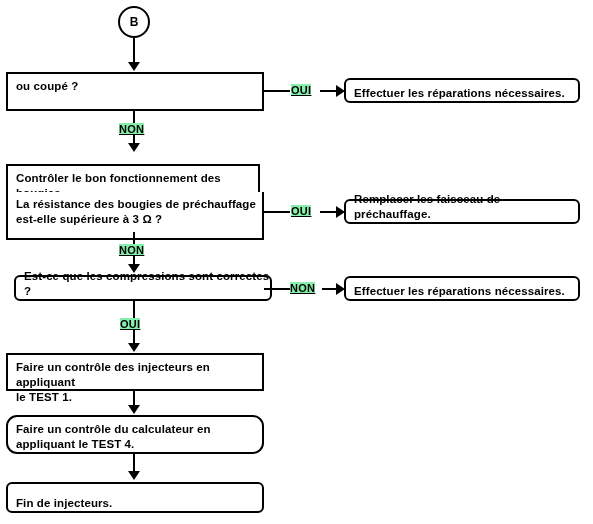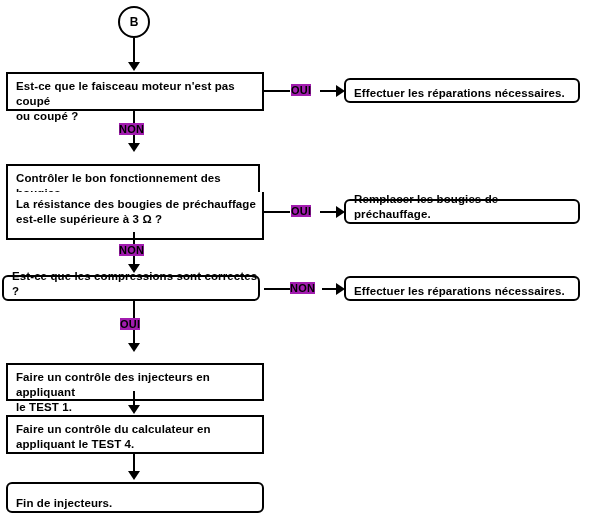--- a/index.html
+++ b/index.html
@@ -89,38 +89,38 @@
     border-left: 9px solid #000000;
   }
 
   
   .edge-label {
     position: absolute;
     font-size: 11px;
     font-weight: bold;
     color: #000000;
     white-space: nowrap;
-    background: #a21caf;
+    background: #86efac;
     letter-spacing: 0.3px;
+    text-decoration: underline;
   }
 </style>
 </head>
 <body>
 
 <div id="chart">
 
   <div class="terminal" style="left:118px; top:6px; width:32px; height:32px;">
     <span>B</span>
   </div>
 
   <div class="vline" style="left:133px; top:38px; height:26px;"></div>
   <div class="arrow-down" style="left:128px; top:62px;"></div>
 
   <div class="box" style="left:6px; top:72px; width:258px; height:39px;">
-    <div>Est-ce que le faisceau moteur n'est pas coupé</div>
     <div>ou coupé ?</div>
   </div>
 
   <div class="hline" style="left:264px; top:90px; width:26px;"></div>
   <div class="edge-label" style="left:291px; top:84px;">OUI</div>
   <div class="hline" style="left:320px; top:90px; width:22px;"></div>
   <div class="arrow-right" style="left:336px; top:85px;"></div>
 
   <div class="box center-v" style="left:344px; top:78px; width:236px; height:25px;">
     <div>Effectuer les réparations nécessaires.</div>
@@ -139,53 +139,53 @@
     <div>La résistance des bougies de préchauffage</div>
     <div>est-elle supérieure à 3 Ω ?</div>
   </div>
 
   <div class="hline" style="left:264px; top:211px; width:26px;"></div>
   <div class="edge-label" style="left:291px; top:205px;">OUI</div>
   <div class="hline" style="left:320px; top:211px; width:22px;"></div>
   <div class="arrow-right" style="left:336px; top:206px;"></div>
 
   <div class="box center-v" style="left:344px; top:199px; width:236px; height:25px;">
-    <div>Remplacer les bougies de préchauffage.</div>
+    <div>Remplacer les faisceau de préchauffage.</div>
   </div>
 
   <div class="vline" style="left:133px; top:232px; height:34px;"></div>
   <div class="edge-label" style="left:119px; top:244px;">NON</div>
   <div class="arrow-down" style="left:128px; top:264px;"></div>
 
-  <div class="box center-v" style="left:2px; top:275px; width:258px; height:26px;">
+  <div class="box center-v" style="left:14px; top:275px; width:258px; height:26px;">
     <div>Est-ce que les compressions sont correctes ?</div>
   </div>
 
   <div class="hline" style="left:264px; top:288px; width:26px;"></div>
   <div class="edge-label" style="left:290px; top:282px;">NON</div>
   <div class="hline" style="left:322px; top:288px; width:20px;"></div>
   <div class="arrow-right" style="left:336px; top:283px;"></div>
 
   <div class="box center-v" style="left:344px; top:276px; width:236px; height:25px;">
     <div>Effectuer les réparations nécessaires.</div>
   </div>
 
   <div class="vline" style="left:133px; top:301px; height:44px;"></div>
   <div class="edge-label" style="left:120px; top:318px;">OUI</div>
   <div class="arrow-down" style="left:128px; top:343px;"></div>
 
-  <div class="box" style="left:6px; top:363px; width:258px; height:38px;">
+  <div class="box" style="left:6px; top:353px; width:258px; height:38px;">
     <div>Faire un contrôle des injecteurs en appliquant</div>
     <div>le TEST 1.</div>
   </div>
 
   <div class="vline" style="left:133px; top:391px; height:16px;"></div>
   <div class="arrow-down" style="left:128px; top:405px;"></div>
 
-  <div class="box" style="left:6px; top:415px; width:258px; height:39px;">
+  <div class="box" style="left:6px; top:415px; width:258px; height:39px;border-radius:11px;">
     <div>Faire un contrôle du calculateur en</div>
     <div>appliquant le TEST 4.</div>
   </div>
 
   <div class="vline" style="left:133px; top:454px; height:19px;"></div>
   <div class="arrow-down" style="left:128px; top:471px;"></div>
 
   <div class="box center-v" style="left:6px; top:482px; width:258px; height:31px;">
     <div>Fin de injecteurs.</div>
   </div>

